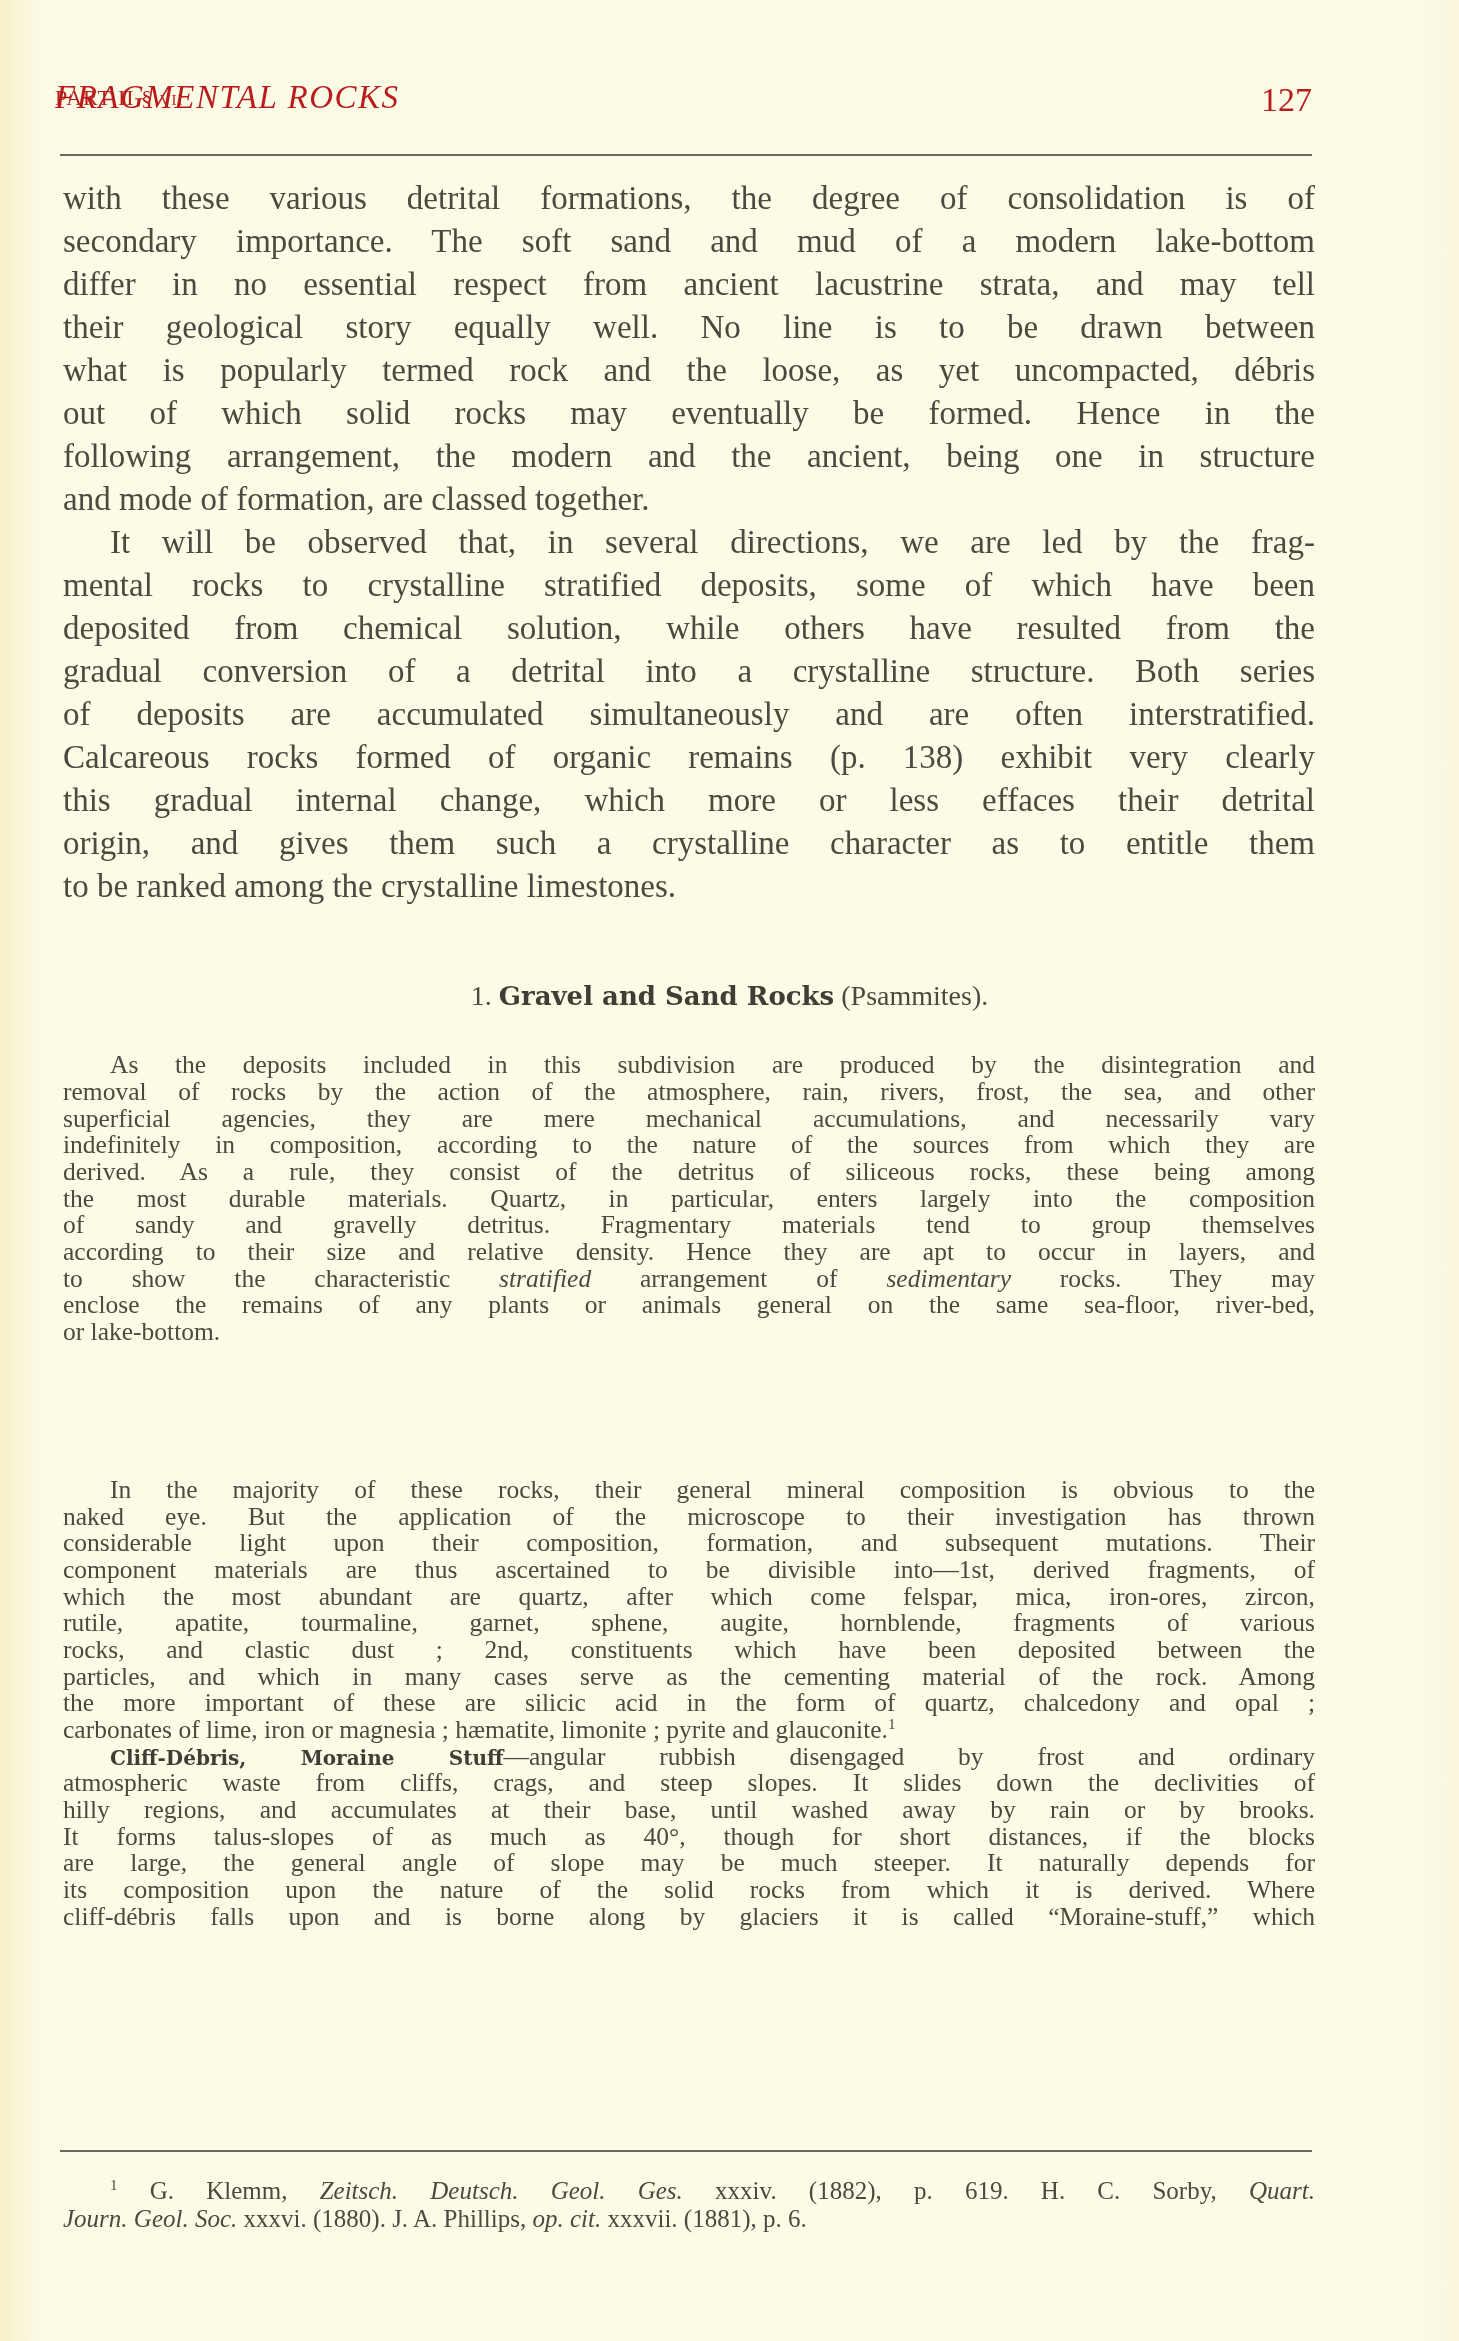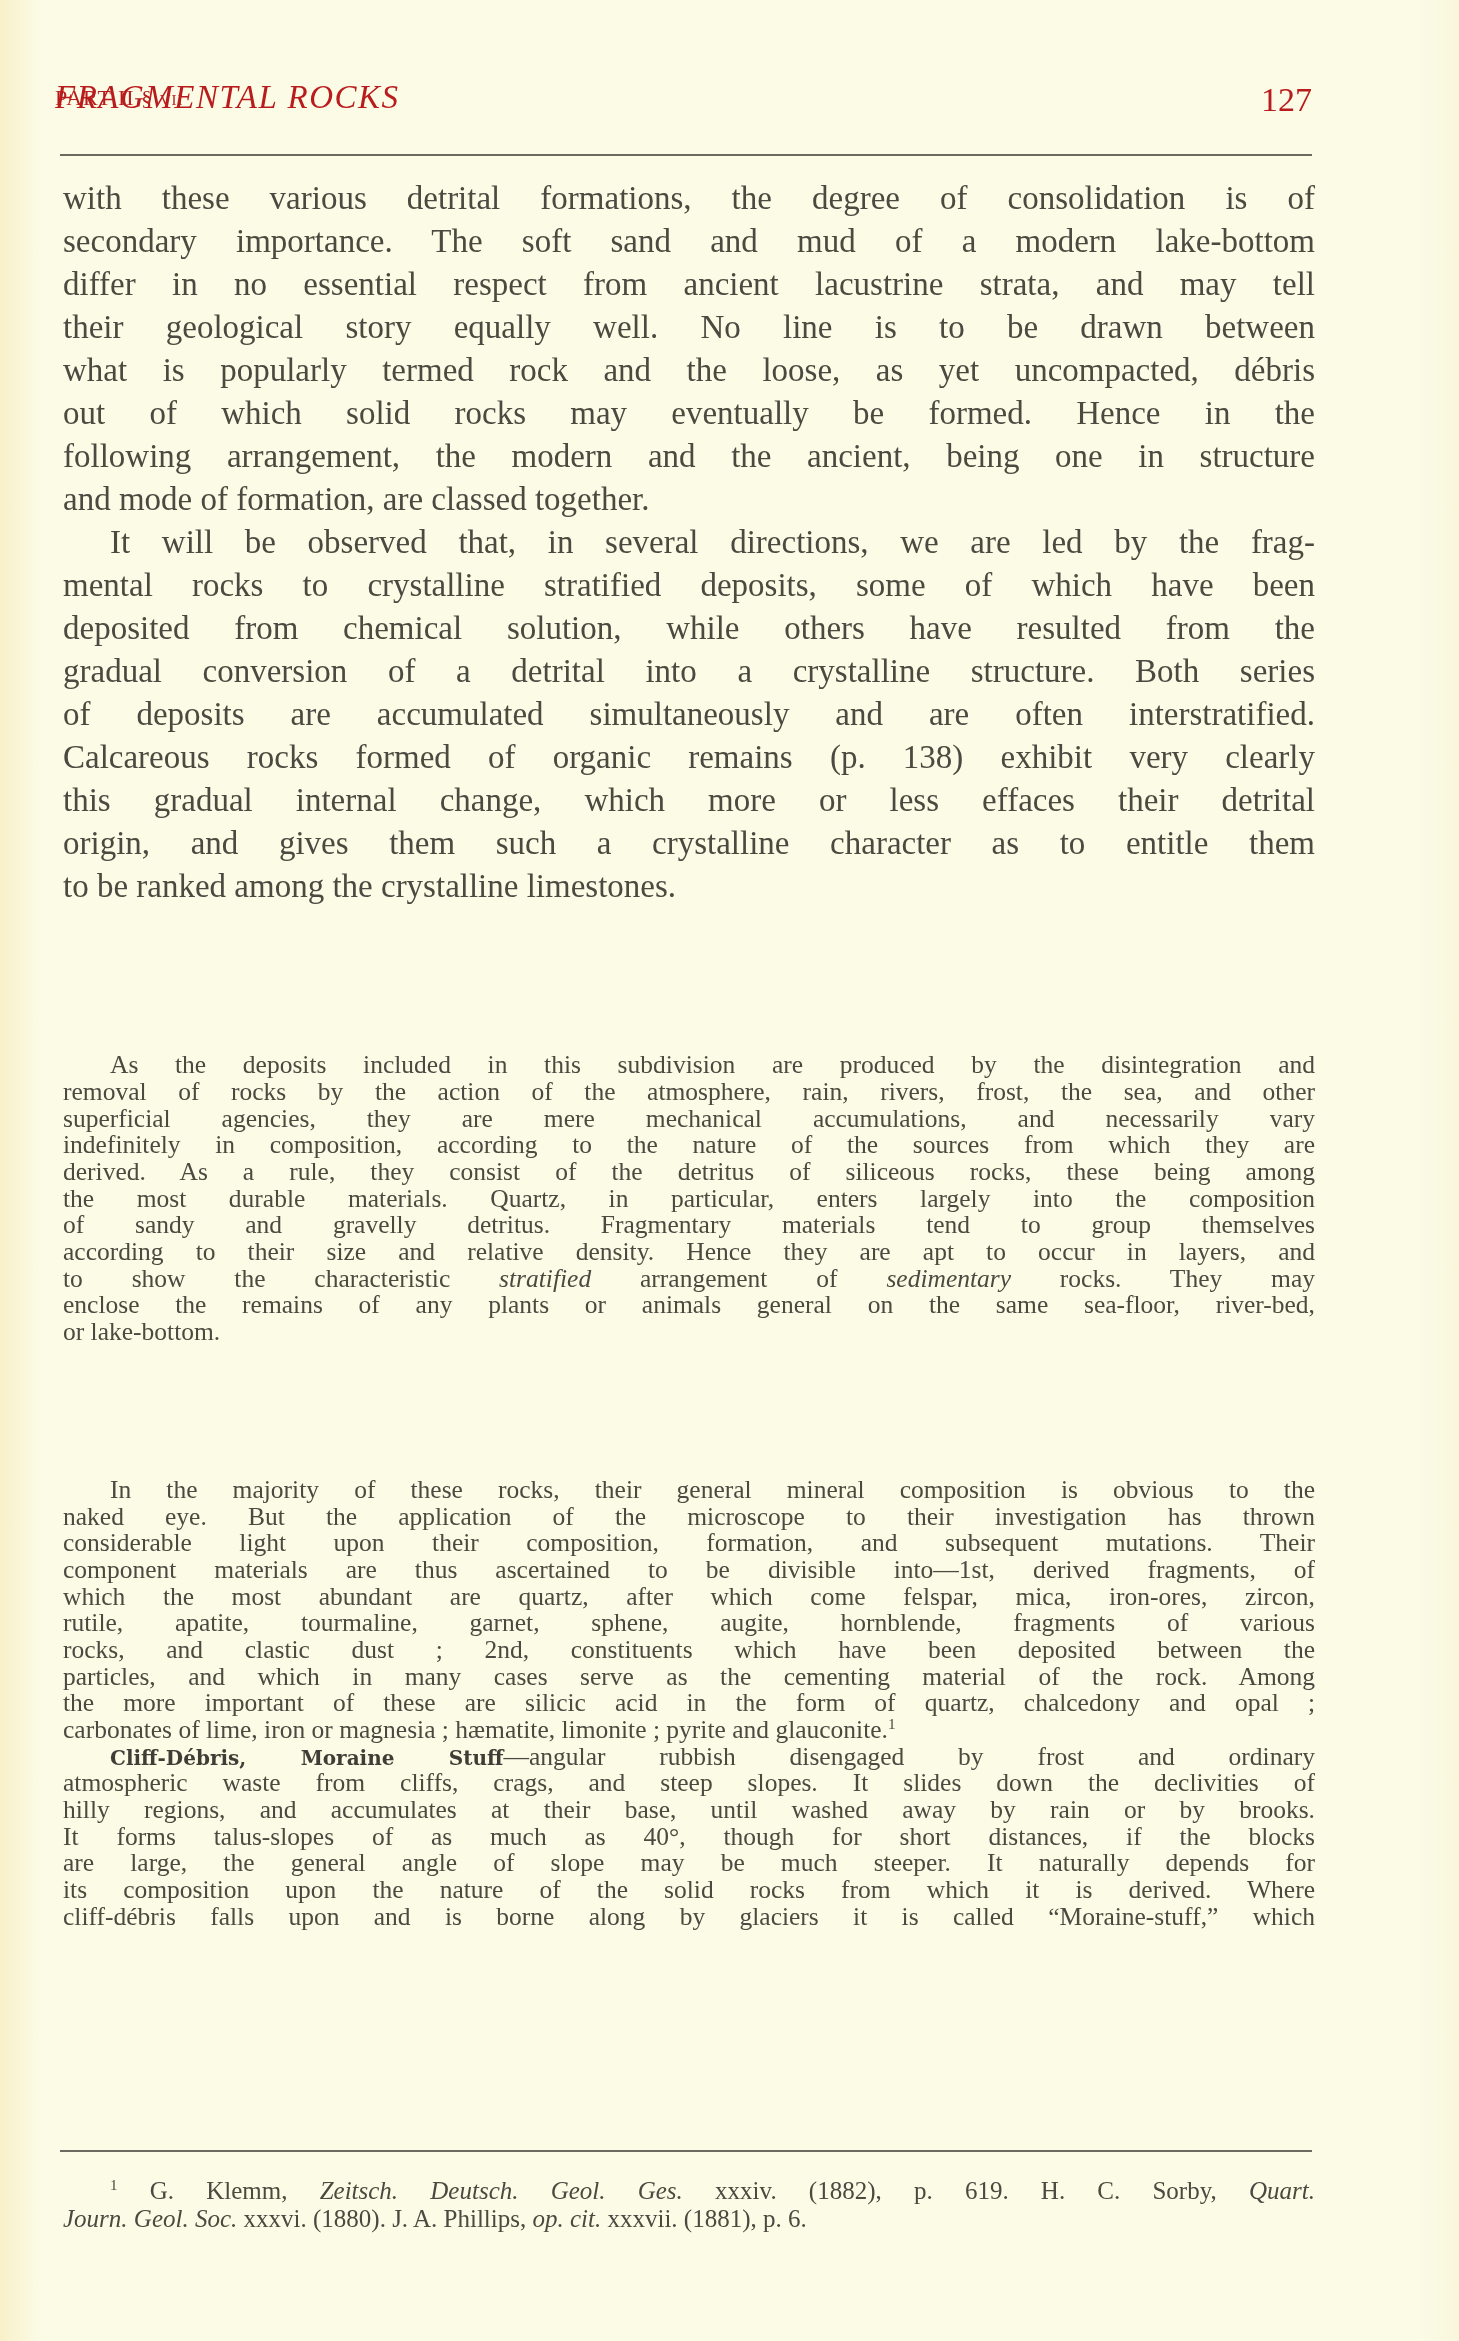--- a/index.html
+++ b/index.html
@@ -69,20 +69,25 @@
     <div class="line" style="top:567px">mental rocks to crystalline stratified deposits, some of which have been</div>
     <div class="line" style="top:610px">deposited from chemical solution, while others have resulted from the</div>
     <div class="line" style="top:653px">gradual conversion of a detrital into a crystalline structure.  Both series</div>
     <div class="line" style="top:696px">of deposits are accumulated simultaneously and are often interstratified.</div>
     <div class="line" style="top:739px">Calcareous rocks formed of organic remains (p. 138) exhibit very clearly</div>
     <div class="line" style="top:782px">this gradual internal change, which more or less effaces their detrital</div>
     <div class="line" style="top:825px">origin, and gives them such a crystalline character as to entitle them</div>
     <div class="line last" style="top:868px">to be ranked among the crystalline limestones.</div>
   </div>
 
+  <div class="section-heading">
+    <span>1.</span>
+    <b>Gravel and Sand Rocks</b>
+    <span>(Psammites).</span>
+  </div>
 
   <div class="small">
     <div class="line indent" style="top:1050px">As the deposits included in this subdivision are produced by the disintegration and</div>
     <div class="line" style="top:1077px">removal of rocks by the action of the atmosphere, rain, rivers, frost, the sea, and other</div>
     <div class="line" style="top:1104px">superficial agencies, they are mere mechanical accumulations, and necessarily vary</div>
     <div class="line" style="top:1130px">indefinitely in composition, according to the nature of the sources from which they are</div>
     <div class="line" style="top:1157px">derived.  As a rule, they consist of the detritus of siliceous rocks, these being among</div>
     <div class="line" style="top:1184px">the most durable materials.  Quartz, in particular, enters largely into the composition</div>
     <div class="line" style="top:1210px">of sandy and gravelly detritus.  Fragmentary materials tend to group themselves</div>
     <div class="line" style="top:1237px">according to their size and relative density.  Hence they are apt to occur in layers, and</div>

